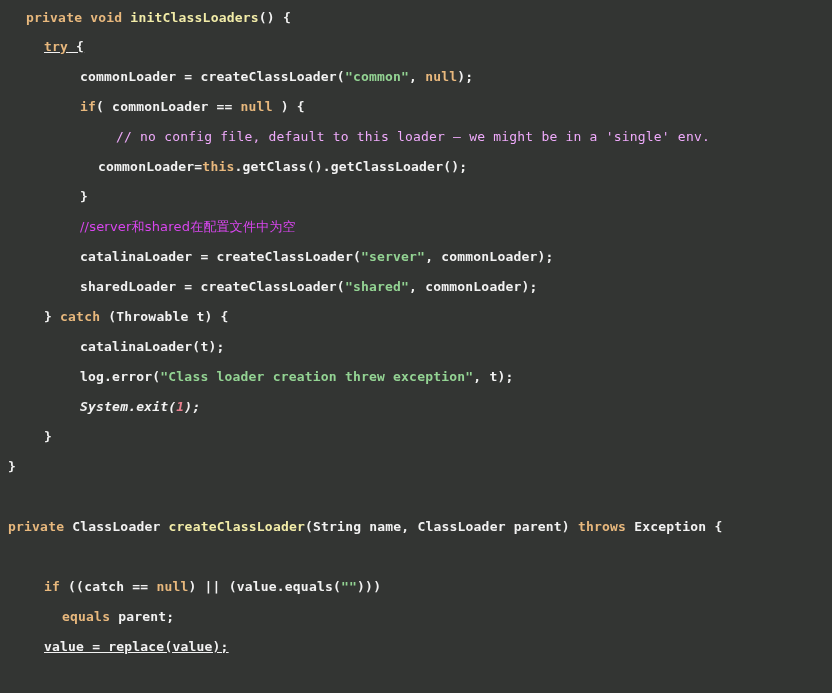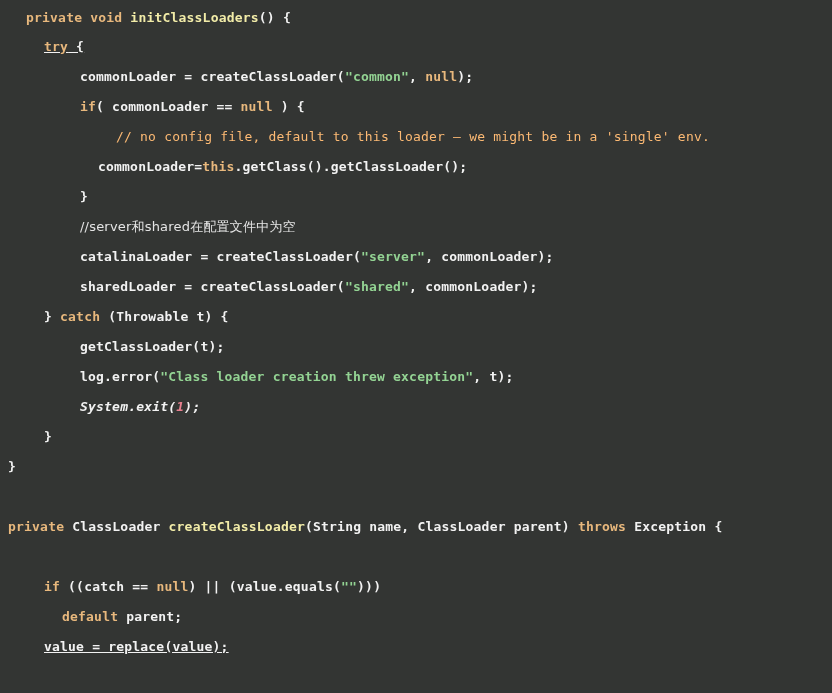--- a/index.html
+++ b/index.html
@@ -33,46 +33,46 @@
   }
   .code-line:first-child {
     height: 28px;
     line-height: 28px;
     padding-top: 4px;
   }
   .tok-kw      { color: #e8b87d; font-weight: bold; }
   .tok-fn      { color: #f2eca8; font-weight: bold; }
   .tok-str     { color: #93d393; font-weight: bold; }
   .tok-num     { color: #e8808f; font-weight: bold; }
-  .tok-cmt     { color: #fdba74; font-weight: normal; }
+  .tok-cmt     { color: #f0abfc; font-weight: normal; }
   .tok-plain   { color: #f2f2f2; font-weight: bold; }
-  .tok-cmt-cjk { color: #e5e5e5; font-weight: normal;
+  .tok-cmt-cjk { color: #d946ef; font-weight: normal;
                  font-family: "DejaVu Sans", "Liberation Sans", sans-serif; text-align: center; }
   .blank-line { height: 30px; }
 </style>
 </head>
 <body style="background: rgb(51, 53, 51);">
 
 <div id="code-block" style="background: rgb(51, 53, 51);">
     <div class="code-line" style="padding-left: 26px;"><span class="tok-kw">private</span><span class="tok-plain"> </span><span class="tok-kw">void</span><span class="tok-plain"> </span><span class="tok-fn">initClassLoaders</span><span class="tok-plain">() {</span></div>
     <div class="code-line" style="padding-left: 44px; text-decoration: underline;"><span class="tok-kw">try</span><span class="tok-plain"> {</span></div>
     <div class="code-line" style="padding-left: 80px;"><span class="tok-plain">commonLoader = createClassLoader(</span><span class="tok-str">"common"</span><span class="tok-plain">, </span><span class="tok-kw">null</span><span class="tok-plain">);</span></div>
     <div class="code-line" style="padding-left: 80px;"><span class="tok-kw">if</span><span class="tok-plain">( commonLoader == </span><span class="tok-kw">null</span><span class="tok-plain"> ) {</span></div>
     <div class="code-line" style="padding-left: 116px;"><span class="tok-cmt">// no config file, default to this loader – we might be in a 'single' env.</span></div>
     <div class="code-line" style="padding-left: 98px;"><span class="tok-plain">commonLoader=</span><span class="tok-kw">this</span><span class="tok-plain">.getClass().getClassLoader();</span></div>
     <div class="code-line" style="padding-left: 80px;"><span class="tok-plain">}</span></div>
     <div class="code-line" style="padding-left: 80px;"><span class="tok-cmt-cjk">//server和shared在配置文件中为空</span></div>
     <div class="code-line" style="padding-left: 80px;"><span class="tok-plain">catalinaLoader = createClassLoader(</span><span class="tok-str">"server"</span><span class="tok-plain">, commonLoader);</span></div>
     <div class="code-line" style="padding-left: 80px;"><span class="tok-plain">sharedLoader = createClassLoader(</span><span class="tok-str">"shared"</span><span class="tok-plain">, commonLoader);</span></div>
     <div class="code-line" style="padding-left: 44px;"><span class="tok-plain">} </span><span class="tok-kw">catch</span><span class="tok-plain"> (Throwable t) {</span></div>
-    <div class="code-line" style="padding-left: 80px;"><span class="tok-plain">getClassLoader(t);</span></div>
+    <div class="code-line" style="padding-left: 80px;"><span class="tok-plain">catalinaLoader(t);</span></div>
     <div class="code-line" style="padding-left: 80px;"><span class="tok-plain">log.error(</span><span class="tok-str">"Class loader creation threw exception"</span><span class="tok-plain">, t);</span></div>
     <div class="code-line" style="padding-left: 80px; font-style: italic;"><span class="tok-plain">System.exit(</span><span class="tok-num">1</span><span class="tok-plain">);</span></div>
     <div class="code-line" style="padding-left: 44px;"><span class="tok-plain">}</span></div>
     <div class="code-line" style="padding-left: 8px;"><span class="tok-plain">}</span></div>
     <div class="code-line blank-line" style="padding-left: 8px;"></div>
     <div class="code-line" style="padding-left: 8px;"><span class="tok-kw">private</span><span class="tok-plain"> ClassLoader </span><span class="tok-fn">createClassLoader</span><span class="tok-plain">(String name, ClassLoader parent) </span><span class="tok-kw">throws</span><span class="tok-plain"> Exception {</span></div>
     <div class="code-line blank-line" style="padding-left: 8px;"></div>
     <div class="code-line" style="padding-left: 44px;"><span class="tok-kw">if</span><span class="tok-plain"> ((catch == </span><span class="tok-kw">null</span><span class="tok-plain">) || (value.equals(</span><span class="tok-str">""</span><span class="tok-plain">)))</span></div>
-    <div class="code-line" style="padding-left: 62px;"><span class="tok-kw">default</span><span class="tok-plain"> parent;</span></div>
+    <div class="code-line" style="padding-left: 62px;"><span class="tok-kw">equals</span><span class="tok-plain"> parent;</span></div>
     <div class="code-line" style="padding-left: 44px; text-decoration: underline;"><span class="tok-plain">value = replace(value);</span></div>
     <div class="code-line" style="padding-left: 44px;"></div>
   </div>
 
 </body></html>

